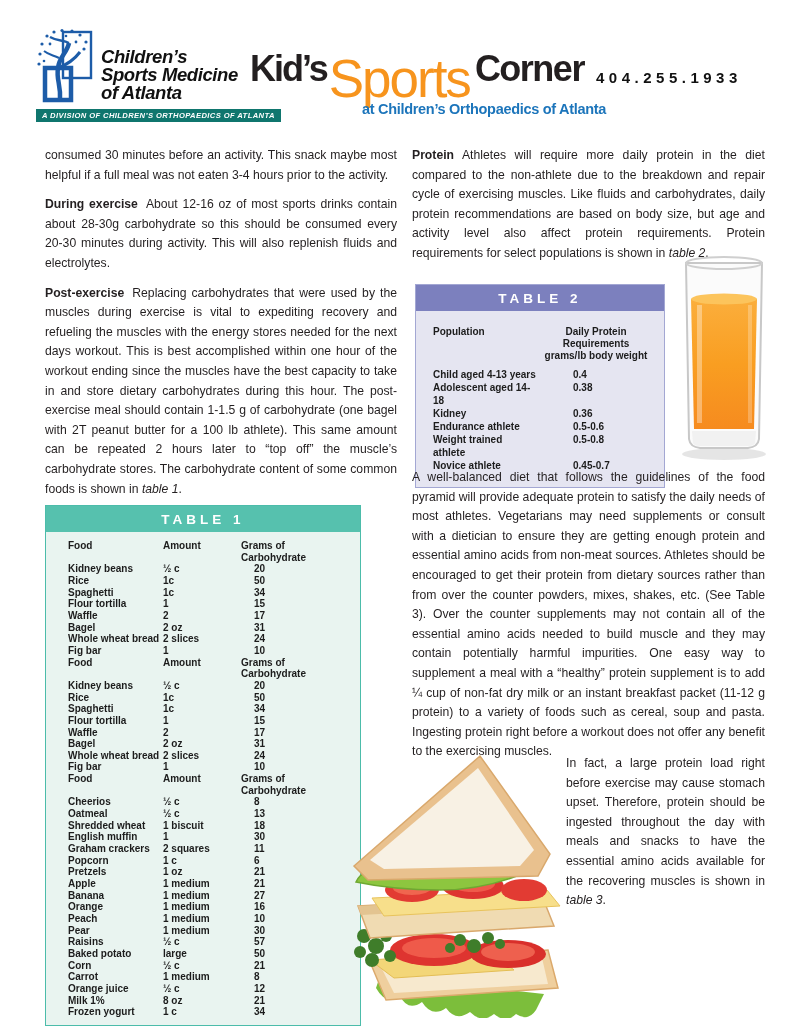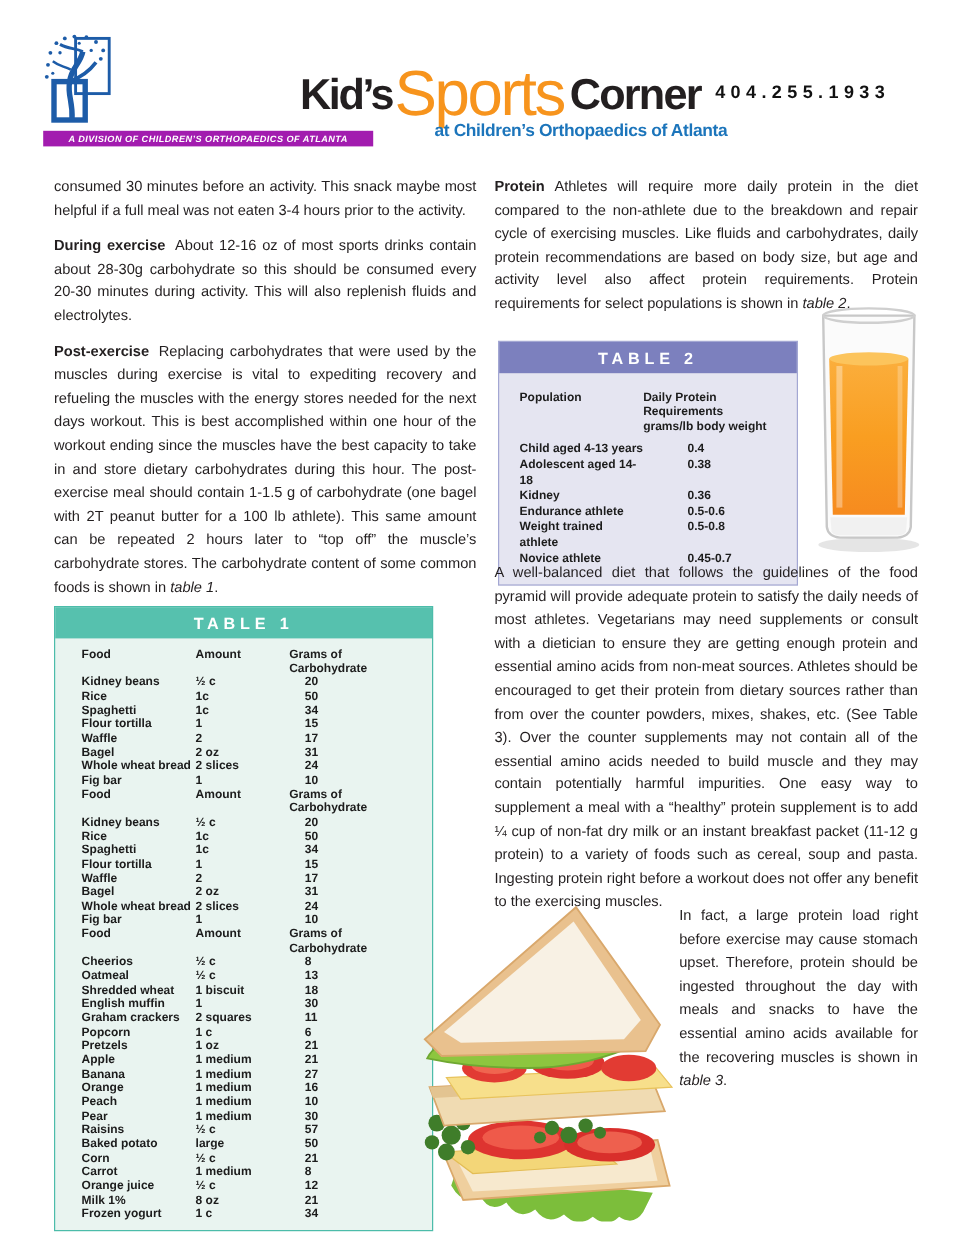--- a/index.html
+++ b/index.html
@@ -10,24 +10,24 @@
   *{margin:0;padding:0;box-sizing:border-box}
   body{background:#fff}
   .page{position:relative;width:800px;height:1035px;background:#fff;overflow:hidden;
         font-family:"Liberation Sans",sans-serif;color:var(--ink)}
 
   
   .logo{position:absolute;left:36px;top:28px}
   .logo-row{display:flex;align-items:flex-start;gap:7px}
   .logo-name{font-style:italic;font-weight:bold;font-size:18.5px;line-height:0.98;
              letter-spacing:-0.4px;padding-top:20px;color:#111}
-  .division-bar{margin-top:5px;background:#a21caf;color:#fff;font-size:7.6px;font-style:italic;
-                font-weight:bold;letter-spacing:0.4px;padding:2px 21px;width:fit-content;white-space:nowrap}
+  .division-bar{margin-top:5px;background:#0f766e;color:#fff;font-size:7.6px;font-style:italic;
+                font-weight:bold;letter-spacing:0.4px;padding:2px 6px;width:fit-content;white-space:nowrap}
   .title{position:absolute;left:250px;top:48px}
-  .t-row{display:flex;align-items:center}
+  .t-row{display:flex;align-items:flex-start}
   .t-kid{font-size:36px;font-weight:bold;letter-spacing:-2px}
   .t-sports{font-size:53px;font-weight:normal;color:var(--orange);letter-spacing:-2px;margin-left:2px}
   .t-corner{font-size:36px;font-weight:bold;letter-spacing:-1.5px;margin-left:5px}
   .t-sub{color:var(--blue);font-size:14.5px;font-weight:bold;margin:-8px 0 0 112px;letter-spacing:-0.3px}
   .phone{position:absolute;left:596px;top:69px;font-size:15px;font-weight:bold;letter-spacing:4.5px;color:#111}
 
   
   .para{font-size:12.2px;line-height:19.6px;text-align:justify;margin-bottom:10px}
   .para .lead{margin-right:8px}
   .para i{font-style:italic}
@@ -47,21 +47,21 @@
           line-height:11.65px;color:#1c1c1c}
   .t1-row .c3{padding-left:13px}
   .t1-row.hrow .c3{padding-left:0}
 
   
   .table2{position:absolute;left:415px;top:284px;width:250px;border:1px solid var(--purpleBorder);
           background:var(--purpleBg)}
   .t2-band{background:var(--purple)}
   .t2-body{padding:15px 8px 15px 17px;font-size:10px;font-weight:bold;color:#1c1c1c}
   .t2-cols,.t2-row{display:grid;grid-template-columns:103px 1fr}
-  .t2-colhead .c2{line-height:12px}
+  .t2-colhead .c2{text-align:center;line-height:12px}
   .t2-rows{margin-top:6px}
   .t2-row{line-height:13px}
   .t2-row .c2{padding-left:37px}
 
   
   .juice{position:absolute;left:676px;top:253px}
   .sandwich{position:absolute;left:342px;top:748px}
 </style>
 </head>
 <body>
@@ -89,20 +89,25 @@
           <circle cx="50" cy="14" r="1.6"></circle>
             <circle cx="48" cy="21" r="1.6"></circle>
             <circle cx="4" cy="26" r="1.6"></circle>
           <circle cx="3" cy="36" r="1.6"></circle>
             <circle cx="14" cy="16" r="1.4"></circle>
             <circle cx="40" cy="14" r="1.4"></circle>
           <circle cx="8" cy="33" r="1.3"></circle>
             <circle cx="30" cy="8" r="1.3"></circle>
         </g>
       </svg>
+      <div class="logo-name">
+        <div>Children’s</div>
+        <div>Sports Medicine</div>
+        <div>of Atlanta</div>
+      </div>
     </div>
     <div class="division-bar">A DIVISION OF CHILDREN’S ORTHOPAEDICS OF ATLANTA</div>
   </div>
 
   <div class="title">
     <div class="t-row">
       <span class="t-kid">Kid’s</span>
       <span class="t-sports">Sports</span>
       <span class="t-corner">Corner</span>
     </div>

